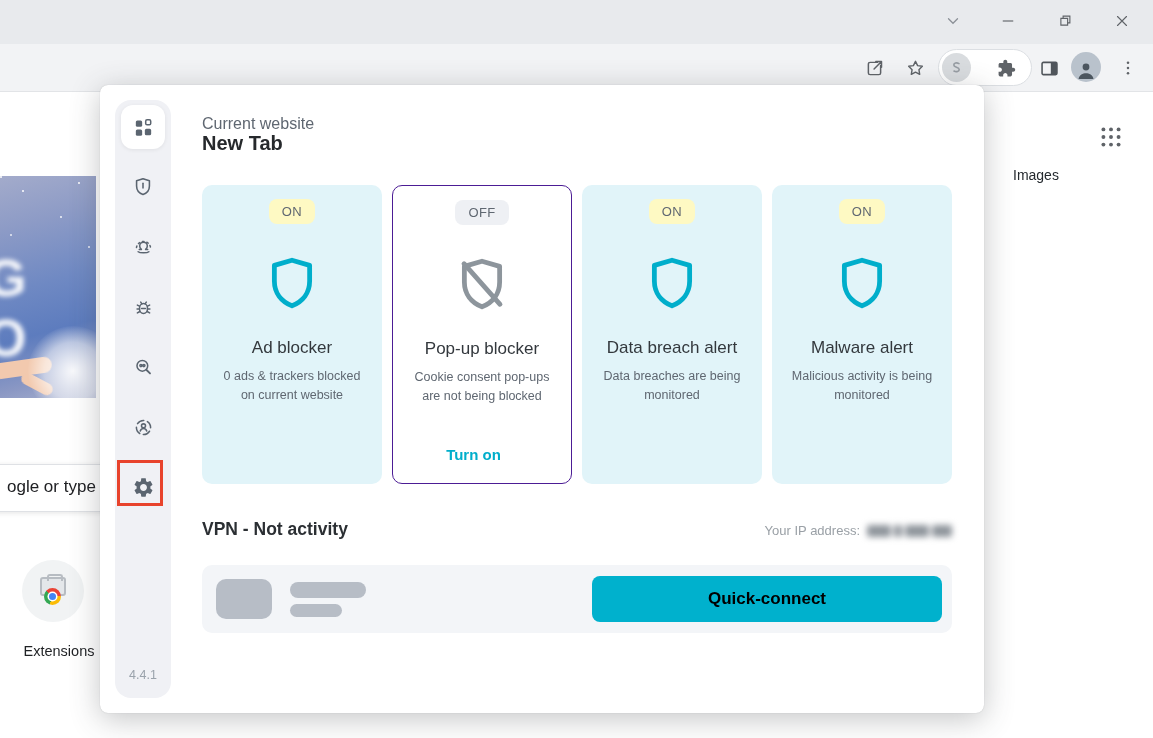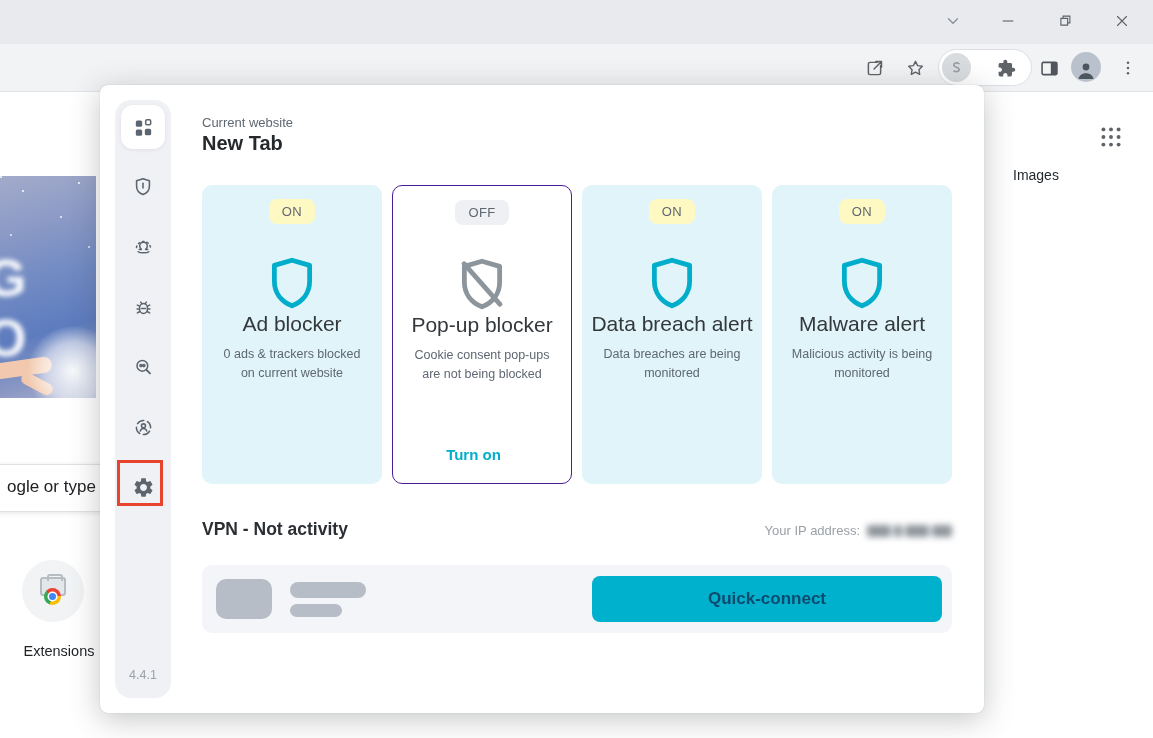--- a/index.html
+++ b/index.html
@@ -62,46 +62,46 @@
     box-shadow:0 6px 30px rgba(60,64,67,.3), 0 0 1px rgba(60,64,67,.3); z-index:10; }
 
   .psidebar { position:absolute; left:15px; top:15px; width:56px; height:598px; background:#f0f1f5; border-radius:16px; }
   .icon-slot { width:44px; height:44px; margin:16px auto 0; display:flex; align-items:center; justify-content:center; border-radius:12px; cursor:pointer; }
   .icon-slot:first-child { margin-top:5px; }
   .icon-slot.selected { background:#fff; box-shadow:0 1px 4px rgba(0,0,0,.07); }
   .red-highlight { position:absolute; left:2px; top:360px; width:46px; height:46px; border:3px solid #e8432c; pointer-events:none; }
   .version { position:absolute; bottom:16px; width:100%; text-align:center; font-size:12.5px; color:#9aa2ab; }
 
   .pmain { position:absolute; left:102px; top:0; width:750px; height:100%; }
-  .cw-label { position:absolute; left:0; top:30px; font-size:13px; color:#5f6771; }
+  .cw-label { position:absolute; left:0; top:30px; font-size:16px; color:#5f6771; }
   .site-title { position:absolute; left:0; top:47px; font-size:20px; font-weight:bold; color:#26292c; }
 
   .cards { position:absolute; left:0; top:100px; display:flex; gap:10px; }
   .card { width:180px; height:299px; border-radius:10px; position:relative; text-align:center; }
   .card.on { background:#e1f4f9; }
   .card.off { background:#fff; border:1px solid #4c1d95; }
   .badge { display:inline-block; margin-top:14px; padding:5px 13px; border-radius:8px; font-size:13px; color:#5f6771; letter-spacing:.4px; }
   .card.on .badge { background:#fef9c3; }
   .card.off .badge { background:#eef0f4; }
   .card-shield { margin-top:32px; height:56px; }
-  .card-title { font-size:21px; color:#33383d; }
+  .card-title { margin-top:26px; font-size:17px; color:#33383d; }
   .card-desc { margin-top:9px; font-size:12.5px; line-height:1.5; color:#5f6771; padding:0 13px; }
   .turn-on { position:absolute; bottom:20px; left:0; right:17px; font-size:15px; font-weight:700; color:#00aecb; cursor:pointer;margin-top:32px; }
 
   .vpn-title { position:absolute; left:0; top:434px; font-size:17.5px; font-weight:bold; color:#2b2f33; }
   .ip-wrap { position:absolute; right:0; top:438px; display:flex; align-items:center; gap:7px; font-size:13px; color:#9aa0a6; }
   .ip-blur { display:flex; gap:3px; filter:blur(3px); }
   .ip-blur span { display:block; height:12px; background:#8f959c; border-radius:2px; }
   .ipc1 { width:24px; } .ipc2 { width:8px; } .ipc3 { width:24px; } .ipc4 { width:20px; }
 
   .vpn-row { position:absolute; left:0; top:480px; width:750px; height:68px; background:#f3f5f8; border-radius:10px; }
   .skel-square { position:absolute; left:14px; top:14px; width:56px; height:40px; border-radius:10px; background:#b7bdc6; }
   .skel-bar1 { position:absolute; left:88px; top:17px; width:76px; height:16px; border-radius:8px; background:#b7bdc6; }
   .skel-bar2 { position:absolute; left:88px; top:39px; width:52px; height:13px; border-radius:7px; background:#b7bdc6; }
-  .qc-btn { position:absolute; right:10px; top:11px; width:350px; height:46px; border-radius:8px; background:#00b1cd; color:#0c4a6e; font-size:17px; font-weight:bold; display:flex; align-items:center; justify-content:center; cursor:pointer; border:none;margin-left:40px; }
+  .qc-btn { position:absolute; right:10px; top:11px; width:350px; height:46px; border-radius:8px; background:#00b1cd; color:#000000; font-size:17px; font-weight:bold; display:flex; align-items:center; justify-content:center; cursor:pointer; border:none;margin-left:40px; }
 </style>
 </head>
 <body>
 
 <div class="screen">
 
   <div class="titlebar">
     <div class="tb-btn tb-chevron">
       <svg width="18" height="18" viewBox="0 0 24 24">
           <path d="M6 9l6 6 6-6" fill="none" stroke="#8b9097" stroke-width="1.7" stroke-linecap="round"></path>

